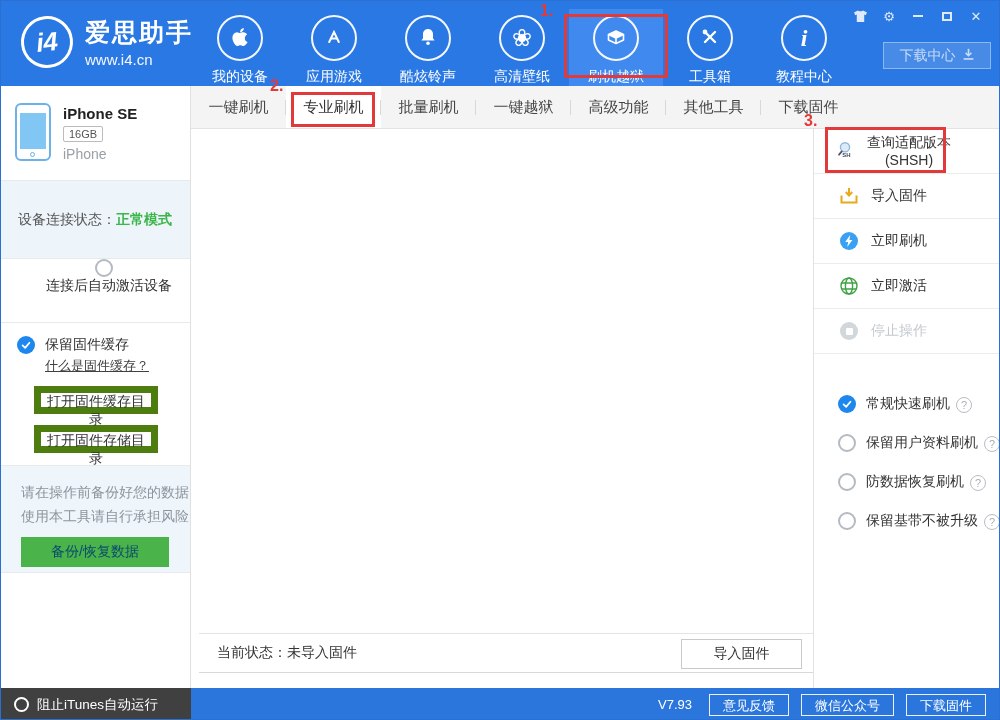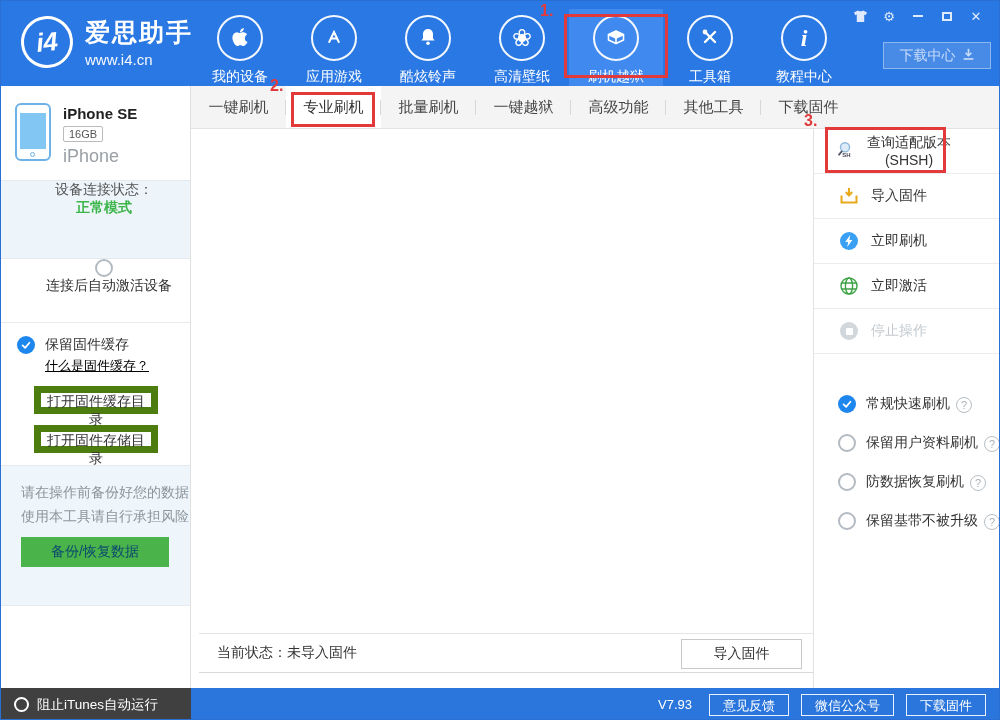--- a/index.html
+++ b/index.html
@@ -39,34 +39,34 @@
   
   .sidebar { position:absolute; left:0; top:85px; width:190px; height:602px; background:#fff; border-right:1px solid #e0e0e0; display:flex; flex-direction:column; }
   .sec { border-bottom:1px solid #e6eaee; }
   .sec-device { height:95px; padding:17px 14px; display:flex; }
   .phone { position:relative; width:36px; height:58px; border:2px solid #6cb1e8; border-radius:6px; background:#fff; flex:none; }
   .phone-screen { position:absolute; left:3px; right:3px; top:8px; bottom:10px; background:#82c7f3; }
   .phone-dot { position:absolute; left:50%; bottom:2px; width:5px; height:5px; margin-left:-3px; border:1px solid #6cb1e8; border-radius:50%; }
   .dev-info { margin-left:12px; padding-top:2px; }
   .dev-name { font-size:15px; font-weight:bold; color:#222; }
   .dev-cap { display:inline-block; margin-top:4px; padding:1px 5px; border:1px solid #bbb; border-radius:2px; font-size:11px; color:#555; }
-  .dev-model { margin-top:4px; font-size:18px; color:#9aa0a6; }
-  .sec-status { height:78px; background:#edf4fa; display:flex; align-items:center; padding-left:17px; font-size:14px;flex-direction:column; }
+  .dev-model { margin-top:4px; font-size:14px; color:#9aa0a6; }
+  .sec-status { height:78px; background:#edf4fa; display:flex; align-items:center; padding-left:17px; font-size:14px; }
   .status-label { color:#555; }
   .status-value { color:#3cb54a; font-weight:bold; }
   .sec-auto { height:64px; display:flex; align-items:center; padding-left:17px;flex-direction:column; }
   .radio { width:18px; height:18px; border:2px solid #b3bac1; border-radius:50%; background:#fff; flex:none; cursor:pointer; }
   .check-circle { width:18px; height:18px; border-radius:50%; background:#1e87ee; display:flex; align-items:center; justify-content:center; flex:none; cursor:pointer; }
   .check-circle svg { display:block; }
   .opt-label { margin-left:10px; font-size:14px; color:#333; }
   .sec-cache { height:143px; padding:13px 16px; }
   .cache-row { display:flex; align-items:center; }
-  .cache-link { margin:3px 0 0 28px; font-size:13px; color:#000000; text-decoration:underline; cursor:pointer; display:inline-block; }
+  .cache-link { margin:3px 0 0 28px; font-size:13px; color:#404040; text-decoration:underline; cursor:pointer; display:inline-block; }
   .side-btn { display:block; margin:11px 0 0 17px; width:124px; height:28px; background:#fff; border:7px solid #4d7c0f; font-size:14px; color:#333; cursor:pointer; font-family:inherit; }
-  .sec-warn { height:140px; background:#eef5fb; padding:14px 0 0 20px; }
+  .sec-warn { height:107px; background:#eef5fb; padding:14px 0 0 20px; }
   .warn-line { font-size:14px; color:#8d959c; line-height:24px; }
   .backup-btn { margin-top:9px; width:148px; height:30px; background:#4ab34a; border:none; color:#0c4a6e; font-size:14px; cursor:pointer; font-family:inherit; }
   .sec-empty { flex:1; border-bottom:none; }
 
   
   .main { position:absolute; left:198px; top:128px; width:622px; height:559px; background:#fff; display:flex; flex-direction:column; }
   .main-content { flex:1; }
   .main-footer { height:40px; border-top:1px solid #e4e4e4; border-bottom:1px solid #d9d9d9; position:relative; display:flex; align-items:center; padding-left:18px; }
   .main-status { font-size:14px; color:#333; }
   .footer-import-btn { position:absolute; right:19px; top:5px; width:121px; height:30px; background:#fff; border:1px solid #c9c9c9; font-size:14px; color:#333; cursor:pointer; font-family:inherit; }

